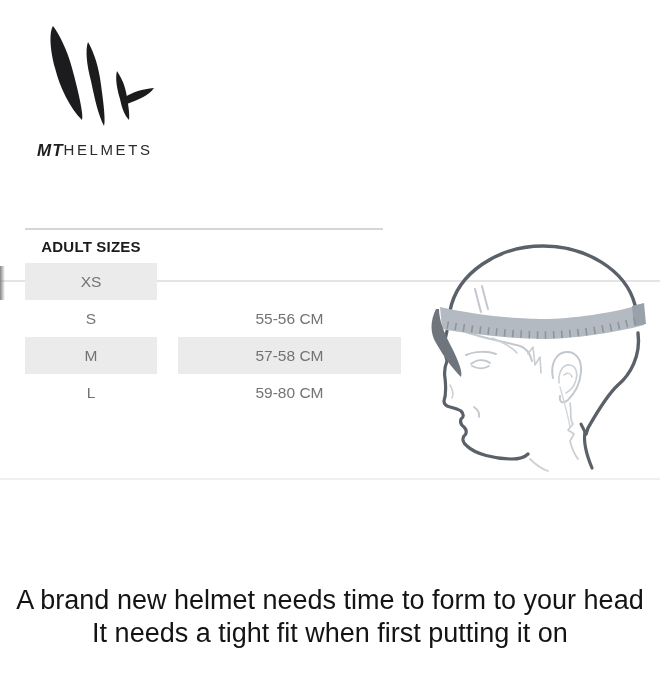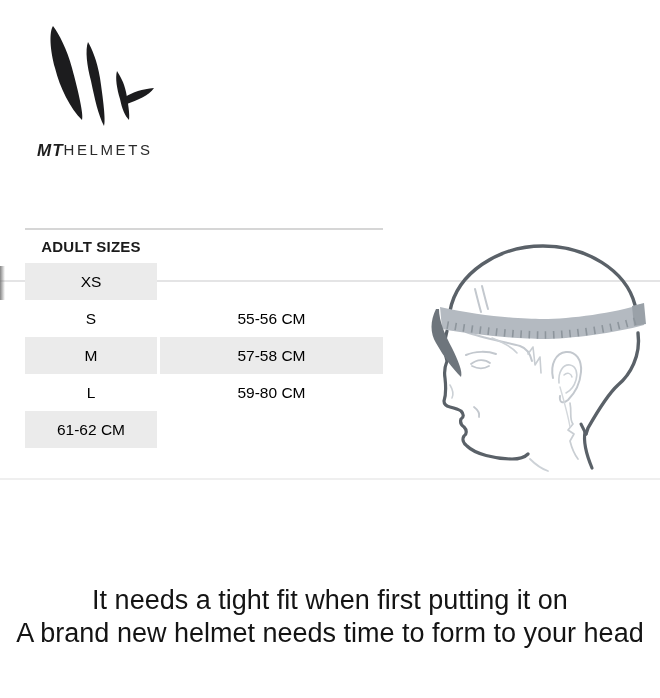--- a/index.html
+++ b/index.html
@@ -13,23 +13,23 @@
   #scanline-lower{top:478px;background:#efefef;}
   #edge-smudge{position:absolute;left:0;top:266px;width:5px;height:34px;
     background:linear-gradient(to right,#707070,rgba(255,255,255,0));opacity:.85;}
   
   #logo-mark{position:absolute;left:25px;top:18px;}
   #logo-text{position:absolute;left:25px;top:141px;display:flex;align-items:flex-start;gap:0;white-space:nowrap;margin-left:12px;}
   #logo-text .mt{font-weight:700;font-style:italic;font-size:17px;letter-spacing:1px;color:#1e1e1e;}
   #logo-text .helmets{font-weight:400;font-size:15px;letter-spacing:2.6px;color:#2a2a2a;transform:scaleY(.95);}
   
   #size-table{position:absolute;left:25px;top:228px;width:358px;border-top:2px solid #d6d6d6;}
-  .t-row{display:grid;grid-template-columns:132px 223px;column-gap:3px;height:37px;text-align:right;}
+  .t-row{display:grid;grid-template-columns:132px 223px;column-gap:21px;height:37px;text-align:right;}
   .t-row.header{height:33px;}
-  .t-cell{display:flex;align-items:center;justify-content:center;font-size:15.5px;color:#000000;}
+  .t-cell{display:flex;align-items:center;justify-content:center;font-size:15.5px;color:#737373;}
   .t-row.header .t-cell{font-weight:700;font-size:15px;color:#1b1b1b;letter-spacing:.2px;}
   .t-row.alt .t-cell{background:#ebebeb;}
   
   #head-illustration{position:absolute;left:420px;top:225px;}
   
   #footer-note{position:absolute;left:0;top:584px;width:660px;text-align:center;
     font-size:27px;line-height:33px;color:#141414;}
 </style>
 </head>
 <body>
@@ -67,21 +67,20 @@
     </div>
     <div class="t-row alt">
       <div class="t-cell">M</div>
       <div class="t-cell">57-58 CM</div>
     </div>
     <div class="t-row">
       <div class="t-cell">L</div>
       <div class="t-cell">59-80 CM</div>
     </div>
     <div class="t-row alt">
-      <div class="t-cell">61-62 CM</div>
     </div>
   </div>
 
   <svg id="head-illustration" width="240" height="270" viewBox="0 0 240 270" aria-hidden="true">
     <g fill="none" stroke-linecap="round" stroke-linejoin="round">
 
       <path d="M30,86 C37,48 78,21 123,21 C166,21 206,45 215,80" stroke="#5a6168" stroke-width="3.4"></path>
 
       <path d="M218,108 C221,131 210,150 198,160 C188,169 176,189 168,203 L166,209" stroke="#5a6168" stroke-width="3.4"></path>
       <path d="M166,209 L161,199" stroke="#5a6168" stroke-width="3"></path>
@@ -112,17 +111,17 @@
 
       <path d="M212,81 L224,78 L226,99 L214,101 Z" fill="#9aa1a8" stroke="none"></path>
 
       <path d="M27,100 C60,106 100,110 123,110 C150,110 192,104 219,95" stroke="#8d959c" stroke-width="7.5" stroke-dasharray="1.6 6.6" stroke-linecap="butt"></path>
 
       <path d="M16,84 C10,96 10,108 16,118 C24,132 32,143 41,152 C43,147 38,135 32,123 C25,110 19,96 19,84 Z" fill="#6e757c" stroke="none"></path>
     </g>
   </svg>
 
   <div id="footer-note">
+    <div>A brand new helmet needs time to form to your head</div>
     <div>It needs a tight fit when first putting it on</div>
-    <div>A brand new helmet needs time to form to your head</div>
   </div>
 
 </div>
 
 </body></html>

